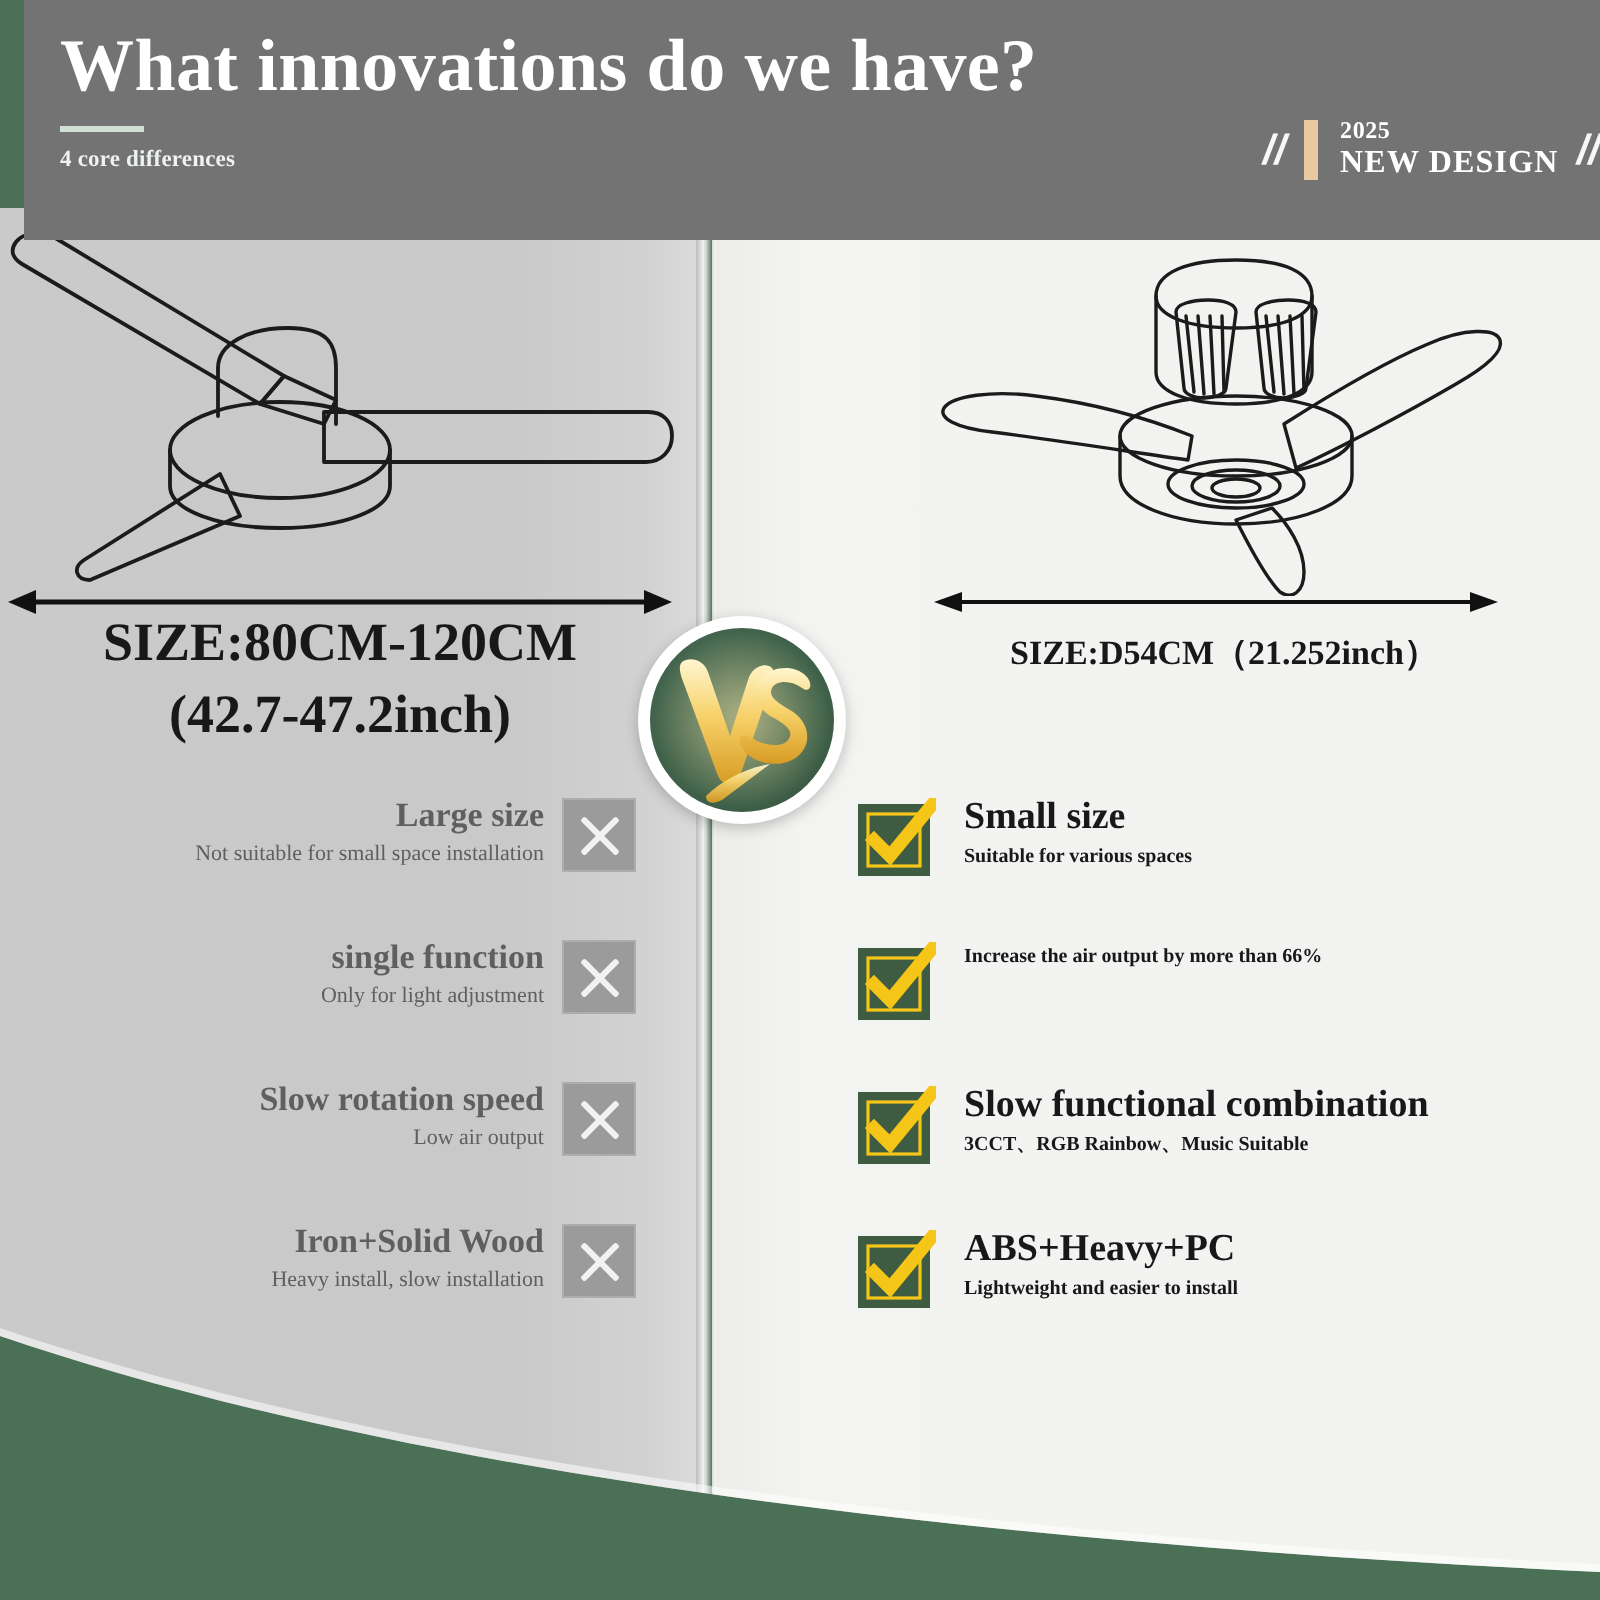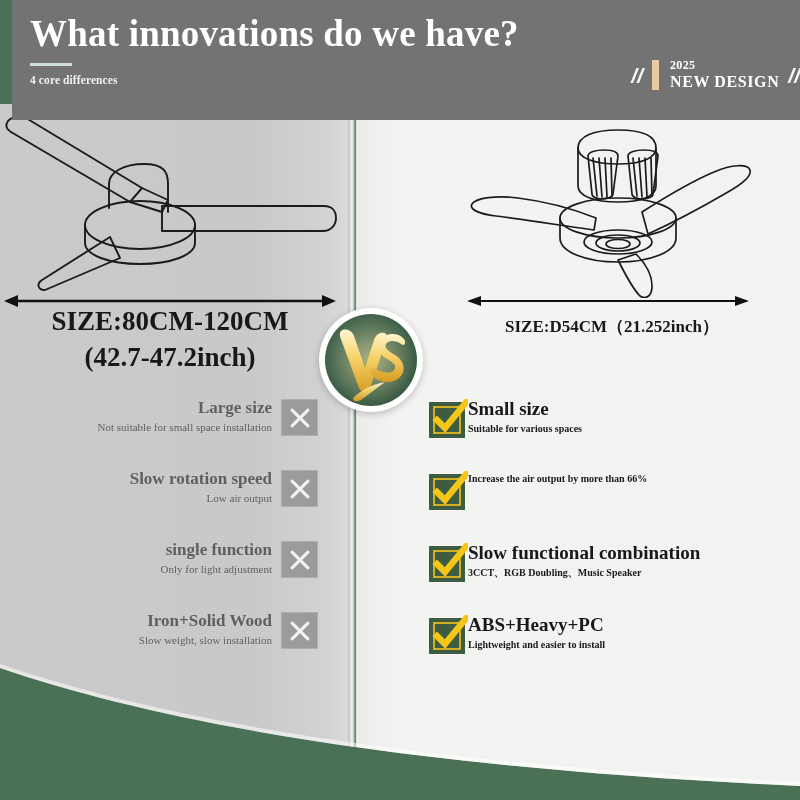--- a/index.html
+++ b/index.html
@@ -84,21 +84,21 @@
     box-shadow:inset 0 0 0 1px #adadad;
   }
   .x-box::before,.x-box::after{
     content:"";position:absolute;left:50%;top:50%;width:25px;height:3px;background:#f2f2f2;
     border-radius:1px;
   }
   .x-box::before{transform:translate(-50%,-50%) rotate(45deg);}
   .x-box::after{transform:translate(-50%,-50%) rotate(-45deg);}
 
   #list-right{position:absolute;left:428px;top:398px;width:368px;}
-  .row-right{display:flex;align-items:flex-start;margin-bottom:31px;}
+  .row-right{display:flex;align-items:flex-start;gap:14px;margin-bottom:31px;}
   .txt-right{text-align:left;}
   .t-right-title{font-size:19px;font-weight:bold;color:#17181a;line-height:1.18;white-space:nowrap;}
   .t-right-sub{font-size:10px;font-weight:bold;color:#17181a;line-height:1.2;margin-top:3px;white-space:nowrap;}
   .chk-box{flex:0 0 auto;width:40px;height:40px;position:relative;margin-top:1px;}
 </style>
 </head>
 <body>
 
 <div id="stage">
 
@@ -207,38 +207,38 @@
     <div class="row-left">
       <div class="txt-left">
         <div class="t-left-title">Large size</div>
         <div class="t-left-sub">Not suitable for small space installation</div>
       </div>
       <div class="x-box"></div>
     </div>
 
     <div class="row-left">
       <div class="txt-left">
+        <div class="t-left-title">single function</div>
+        <div class="t-left-sub">Only for light adjustment</div>
+      </div>
+      <div class="x-box"></div>
+    </div>
+
+    <div class="row-left">
+      <div class="txt-left">
         <div class="t-left-title">Slow rotation speed</div>
         <div class="t-left-sub">Low air output</div>
-      </div>
-      <div class="x-box"></div>
-    </div>
-
-    <div class="row-left">
-      <div class="txt-left">
-        <div class="t-left-title">single function</div>
-        <div class="t-left-sub">Only for light adjustment</div>
       </div>
       <div class="x-box"></div>
     </div>
 
     <div class="row-left">
       <div class="txt-left">
         <div class="t-left-title">Iron+Solid Wood</div>
-        <div class="t-left-sub">Slow weight, slow installation</div>
+        <div class="t-left-sub">Heavy install, slow installation</div>
       </div>
       <div class="x-box"></div>
     </div>
 
   </div>
 
   <div id="list-right">
 
     <div class="row-right">
       <div class="chk-box">
@@ -270,21 +270,21 @@
     <div class="row-right">
       <div class="chk-box">
         <svg width="40" height="40" viewBox="0 0 40 40">
           <rect x="1" y="3" width="36" height="36" fill="#3d5c42"></rect>
           <rect x="6" y="8" width="26" height="26" fill="none" stroke="#f5c518" stroke-width="1.6"></rect>
           <path d="M9,21 L17,29 L40,1" fill="none" stroke="#f5c518" stroke-width="6.5" stroke-linecap="square"></path>
         </svg>
       </div>
       <div class="txt-right">
         <div class="t-right-title">Slow functional combination</div>
-        <div class="t-right-sub">3CCT、RGB Doubling、Music Speaker</div>
+        <div class="t-right-sub">3CCT、RGB Rainbow、Music Suitable</div>
       </div>
     </div>
 
     <div class="row-right">
       <div class="chk-box">
         <svg width="40" height="40" viewBox="0 0 40 40">
           <rect x="1" y="3" width="36" height="36" fill="#3d5c42"></rect>
           <rect x="6" y="8" width="26" height="26" fill="none" stroke="#f5c518" stroke-width="1.6"></rect>
           <path d="M9,21 L17,29 L40,1" fill="none" stroke="#f5c518" stroke-width="6.5" stroke-linecap="square"></path>
         </svg>

